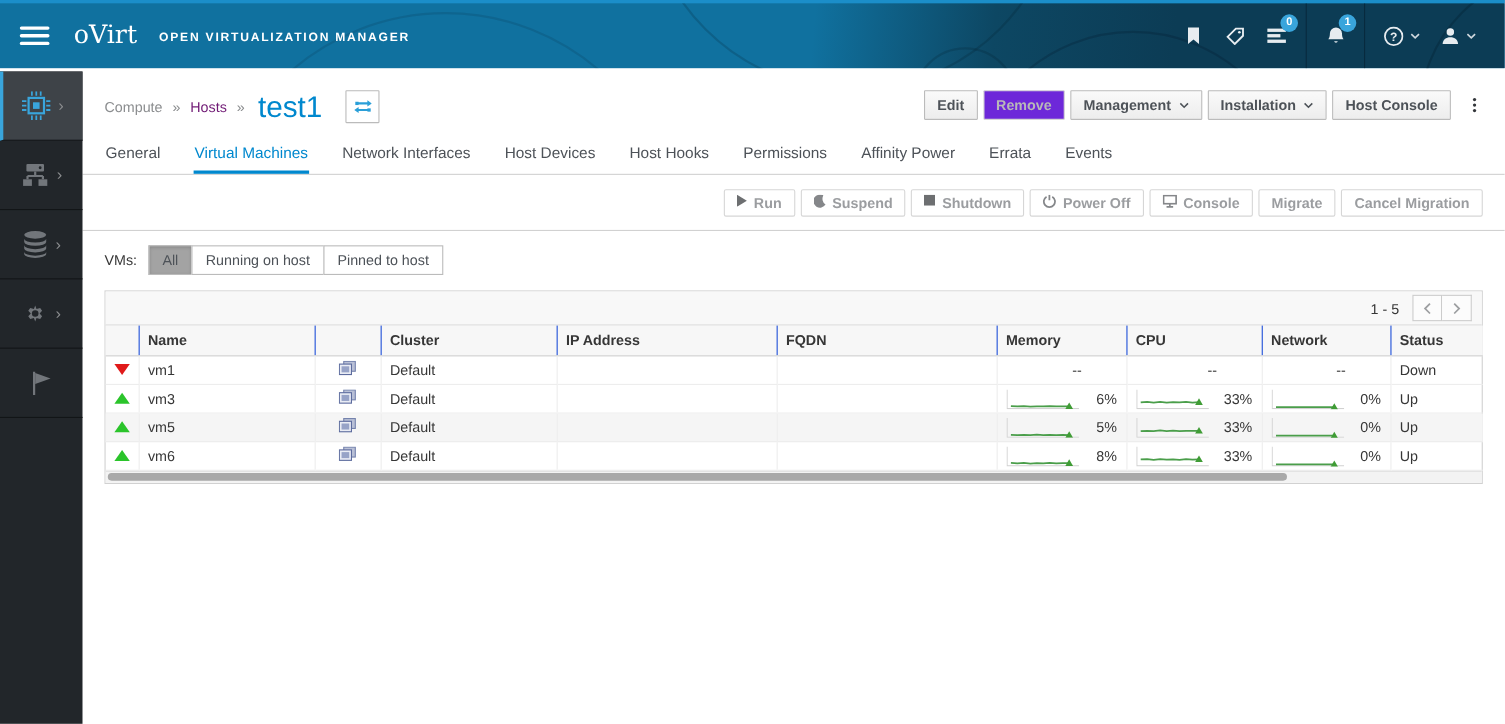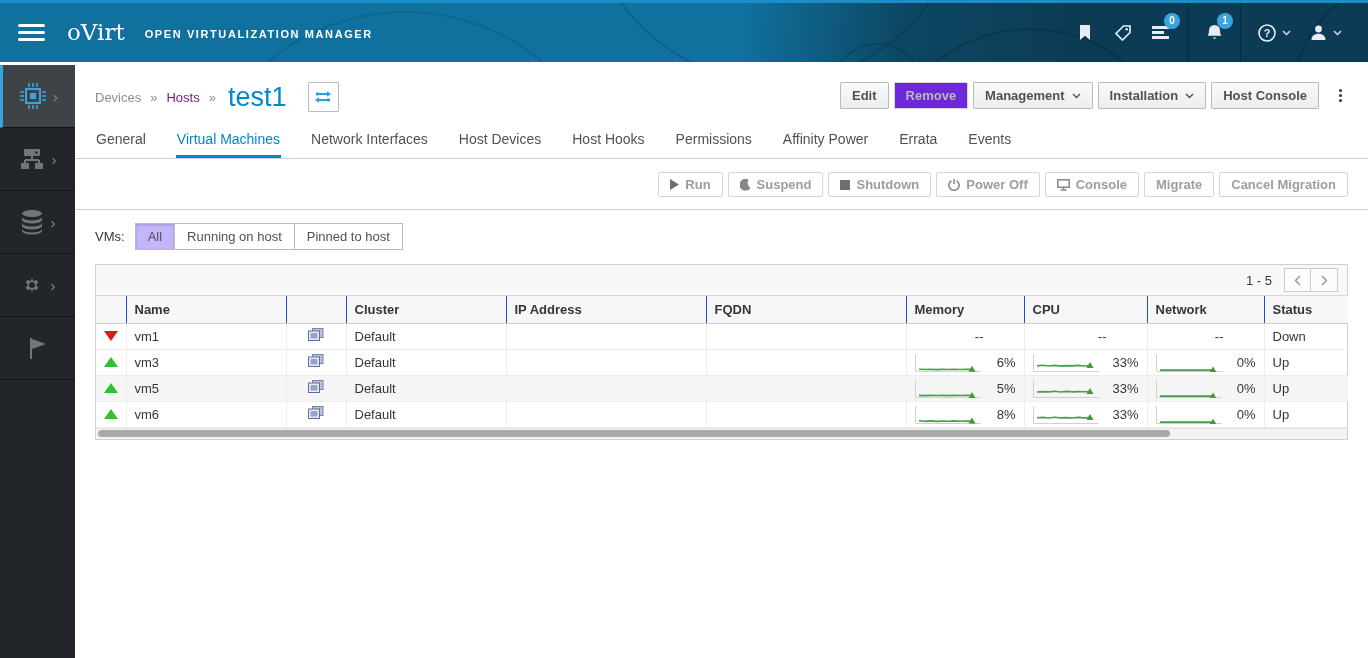--- a/index.html
+++ b/index.html
@@ -63,31 +63,31 @@
 
   
   .tabs { display:flex; gap:29px; padding:0 20px; border-bottom:1px solid #d1d1d1; margin-top:4px; }
   .tab { font-size:14px; color:#4d5258; padding:9px 1px 8px; border-bottom:3px solid transparent; cursor:pointer; }
   .tab.active { color:#0088ce; border-bottom-color:#0088ce; }
 
   
   .vm-toolbar { display:flex; justify-content:flex-end; gap:5px; padding:13px 20px 12px; border-bottom:1px solid #d1d1d1; }
   .tbtn { font-family:inherit; font-size:13px; font-weight:600; color:#9b9da0; background:#fff;
     border:1px solid #d6d6d6; border-radius:2px; padding:4px 11px; cursor:pointer;
-    display:inline-flex; align-items:center; gap:6px; }
+    display:inline-flex; gap:6px; }
   .tbtn svg { display:block; }
 
   
   .filter-row { display:flex; align-items:center; gap:10px; padding:13px 20px 14px; }
   .filter-label { font-size:13px; color:#363636; }
   .btn-group { display:flex; }
   .gbtn { font-family:inherit; font-size:13px; color:#4d5258; background:#fff; border:1px solid #bbb;
     padding:5px 12px; cursor:pointer; margin-left:-1px; }
   .gbtn:first-child { margin-left:0; }
-  .gbtn.active { background:#c4b5fd; box-shadow:inset 0 1px 3px rgba(0,0,0,.18); }
+  .gbtn.active { background:#a3a3a3; box-shadow:inset 0 1px 3px rgba(0,0,0,.18); }
 
   
   .table-box { margin:0 20px; border:1px solid #d1d1d1; }
   .pagination-bar { height:31px; background:#f8f8f8; border-bottom:1px solid #d6d6d6;
     display:flex; align-items:center; justify-content:flex-end; gap:12px; padding:0 9px; }
   .page-range { font-size:13px; color:#363636; }
   .pager { display:flex; }
   .pgbtn { width:27px; height:24px; background:#fcfcfc; border:1px solid #ccc;
     display:flex; align-items:center; justify-content:center; cursor:pointer; }
   .pgbtn + .pgbtn { border-left:0; }
@@ -238,21 +238,21 @@
       <line x1="5" y1="2" x2="5" y2="23" stroke="#72767b" stroke-width="2"></line>
       <path d="M6 3 L20 8 L6 13z" fill="#72767b"></path>
     </svg>
   </div>
 </nav>
 
 <main class="content">
 
   <div class="page-header">
     <div class="breadcrumb">
-      <span>Devices</span>
+      <span>Compute</span>
       <span>»</span>
       <a class="bc-link">Hosts</a>
       <span>»</span>
       <span class="bc-entity">test1</span>
       <button class="swap-btn">
         <svg width="16" height="12" viewBox="0 0 16 12">
           <rect x="1" y="1.5" width="3" height="3" fill="#2a9fd8"></rect>
           <line x1="3" y1="3" x2="13" y2="3" stroke="#2a9fd8" stroke-width="2"></line>
           <path d="M12 0.2 L16 3 L12 5.8z" fill="#2a9fd8"></path>
           <rect x="12" y="7.5" width="3" height="3" fill="#2a9fd8"></rect>

